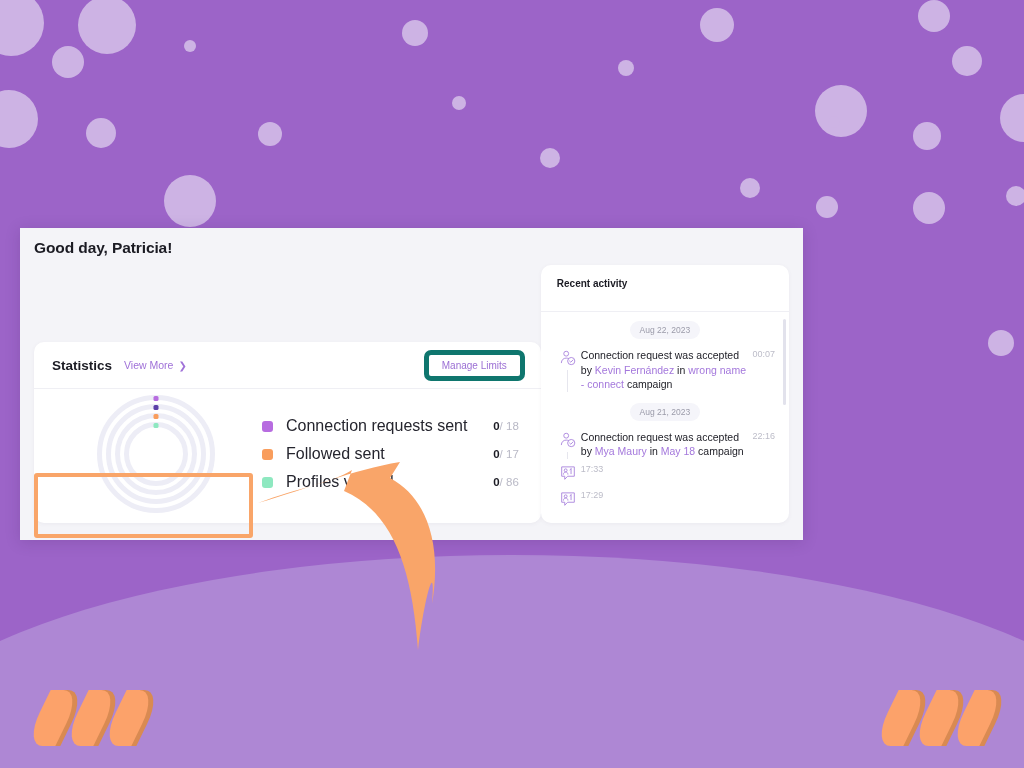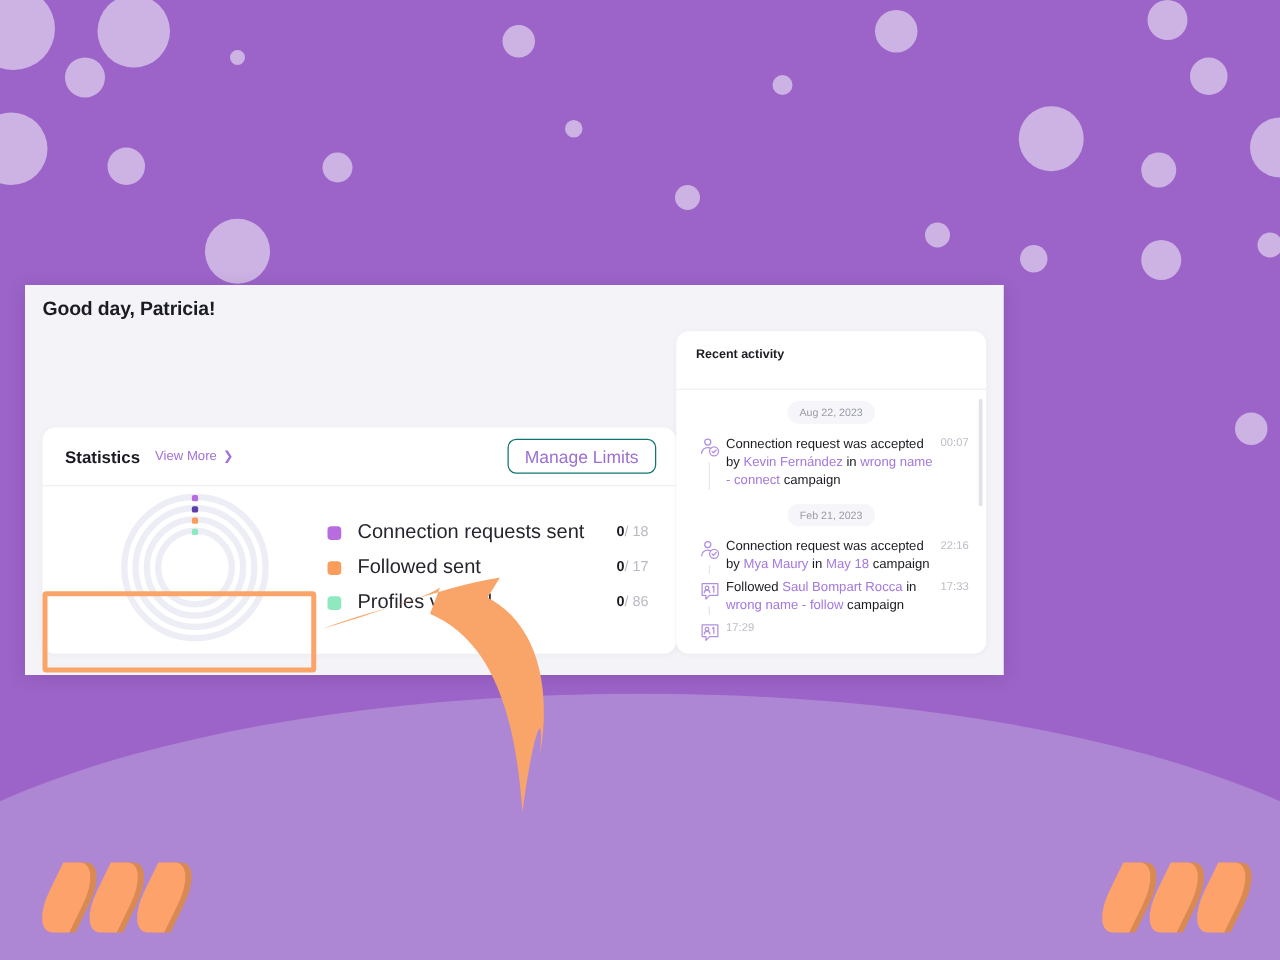--- a/index.html
+++ b/index.html
@@ -93,24 +93,24 @@
   }
   #view-more {
     margin-left: 12px;
     font-size: 10.5px; color: #A072D8;
     display: flex; align-items: center; gap: 5px;
     cursor: pointer;
   }
   #view-more-chevron { font-size: 10px; color: #A072D8; }
   #manage-limits-button {
     margin-left: auto;
-    border: 1px solid #0f766e;
+    border: 5px solid #0f766e;
     background: #fff;
     color: #9B6FD4;
-    font-size: 14px;
+    font-size: 10px;
     font-family: inherit;
     border-radius: 7px;
     padding: 5px 13px;
     cursor: pointer;
   }
 
   #statistics-body {
     display: flex; align-items: center;
     padding: 10px 16px 14px 16px;
     height: 134px;
@@ -388,21 +388,21 @@
                   <circle cx="13.6" cy="13.4" r="4"></circle>
                   <path d="M11.8 13.4l1.3 1.3 2.4-2.5" stroke-linecap="round" stroke-linejoin="round"></path>
                 </svg></span>
               <div class="activity-connector"></div>
             </div>
             <div class="activity-text"><span>Connection request was accepted by </span><span class="lnk">Kevin Fernández</span><span> in </span><span class="lnk">wrong name - connect</span><span> campaign</span></div>
             <div class="activity-time">00:07</div>
           </div>
           <div class="date-sep">
             <span class="line"></span>
-            <span class="date-chip">Feb 21, 2023</span>
+            <span class="date-chip">Aug 21, 2023</span>
             <span class="line"></span>
           </div>
           <div class="activity-item">
             <div class="activity-icon-col">
               <span class="activity-icon"><svg viewBox="0 0 20 20" width="18" height="18" fill="none" stroke="#B08EE0" stroke-width="1.1">
                   <circle cx="8" cy="5.2" r="2.7"></circle>
                   <path d="M2.6 15.2c0-3 2.4-5.1 5.4-5.1 1 0 2 .25 2.8.7" stroke-linecap="round"></path>
                   <circle cx="13.6" cy="13.4" r="4"></circle>
                   <path d="M11.8 13.4l1.3 1.3 2.4-2.5" stroke-linecap="round" stroke-linejoin="round"></path>
                 </svg></span>
@@ -414,21 +414,20 @@
           <div class="activity-item">
             <div class="activity-icon-col">
               <span class="activity-icon"><svg viewBox="0 0 20 20" width="18" height="18" fill="none" stroke="#B08EE0" stroke-width="1.1">
                   <path d="M3 3.2h14v10.4H9.6L6.4 17v-3.4H3z" stroke-linejoin="round"></path>
                   <circle cx="7.4" cy="7" r="1.6"></circle>
                   <path d="M4.9 11.3c0-1.4 1.1-2.3 2.5-2.3s2.5.9 2.5 2.3" stroke-linecap="round"></path>
                   <path d="M13.4 5.4v5.4M12.2 6.4l1.2-1" stroke-linecap="round"></path>
                 </svg></span>
               <div class="activity-connector"></div>
             </div>
-            <div class="activity-text"><span>Followed </span><span class="lnk">Saul Bompart Rocca</span><span> in </span><span class="lnk">wrong name - follow</span><span> campaign</span></div>
             <div class="activity-time">17:33</div>
           </div>
           <div class="activity-item">
             <div class="activity-icon-col">
               <span class="activity-icon"><svg viewBox="0 0 20 20" width="18" height="18" fill="none" stroke="#B08EE0" stroke-width="1.1">
                   <path d="M3 3.2h14v10.4H9.6L6.4 17v-3.4H3z" stroke-linejoin="round"></path>
                   <circle cx="7.4" cy="7" r="1.6"></circle>
                   <path d="M4.9 11.3c0-1.4 1.1-2.3 2.5-2.3s2.5.9 2.5 2.3" stroke-linecap="round"></path>
                   <path d="M13.4 5.4v5.4M12.2 6.4l1.2-1" stroke-linecap="round"></path>
                 </svg></span>

